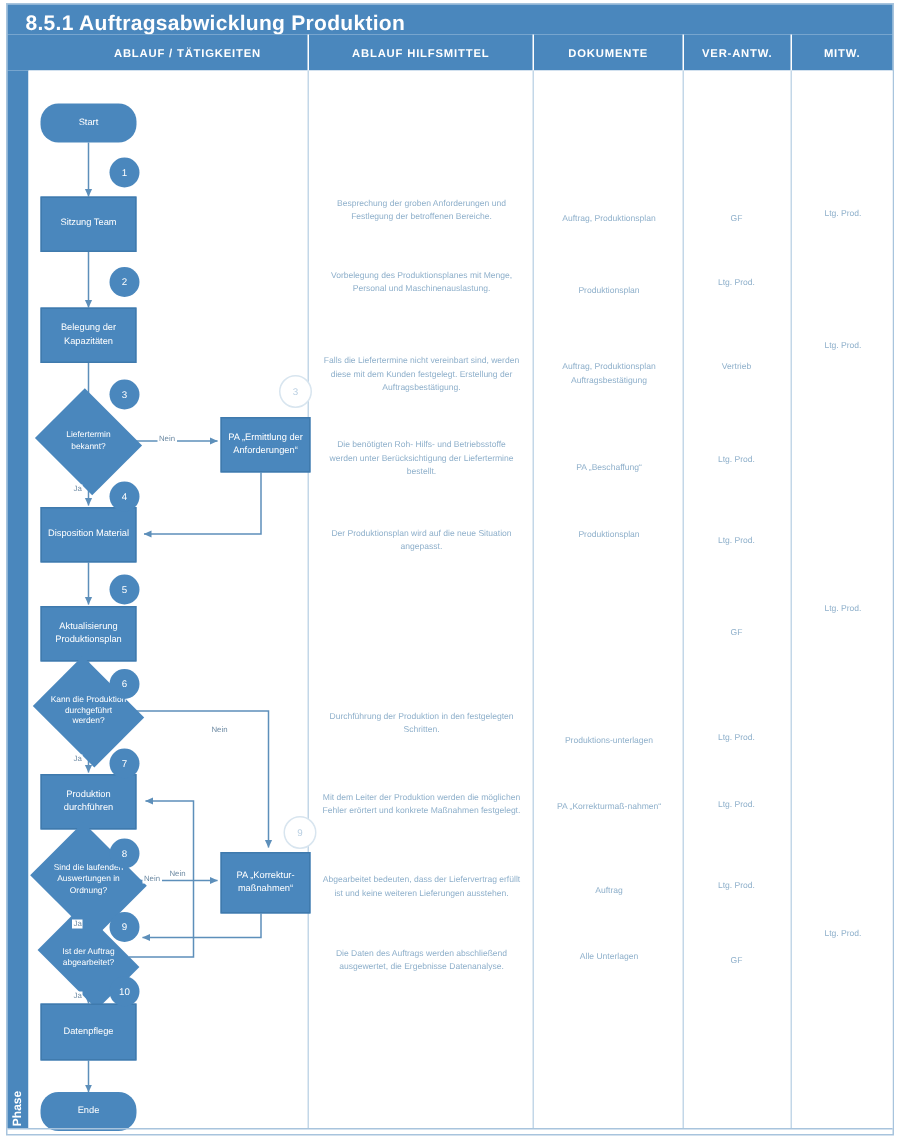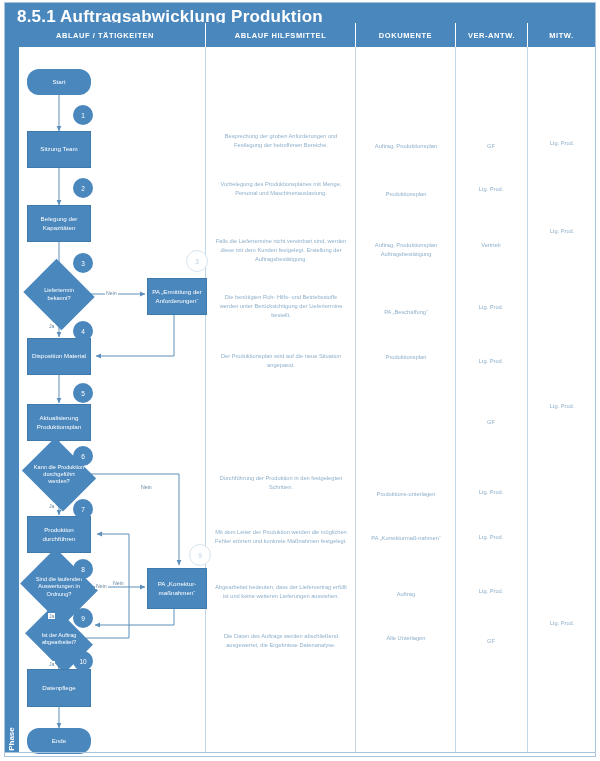--- a/index.html
+++ b/index.html
@@ -4,28 +4,28 @@
 <style>
   html,body{margin:0;padding:0;background:#ffffff;}
   body{font-family:"Liberation Sans", sans-serif;}
   #page{position:relative;width:600px;height:761px;background:#ffffff;overflow:hidden;}
 
   
   .outer-frame{position:absolute;left:4px;top:2px;width:592px;height:755px;border:1px solid #a8c4dd;box-sizing:border-box;}
 
   
   .title-bar{position:absolute;left:5px;top:3px;width:590px;height:20px;background:#4a87bd;box-sizing:border-box;}
-  .title-text{position:absolute;left:12px;top:4px;font-size:17px;font-weight:bold;color:#ffffff;letter-spacing:.2px;white-space:nowrap;}
+  .title-text{position:absolute;left:12px;top:4px;font-size:14px;font-weight:bold;color:#ffffff;letter-spacing:.2px;white-space:nowrap;}
 
   
   .header-row{position:absolute;left:5px;top:23px;width:590px;height:24px;background:#4a87bd;}
   .hdr{position:absolute;top:0;height:24px;display:flex;align-items:center;justify-content:center;
        font-size:7.5px;font-weight:bold;color:#ffffff;letter-spacing:.55px;box-sizing:border-box;
        border-left:1px solid #ffffff;}
-  .hdr:first-child{border-left:none;}
+  .hdr:first-child{border-left:none;margin-left:20px;}
 
   
   .phase-bar{position:absolute;left:5px;top:47px;width:14px;height:705px;background:#4a87bd;}
   .phase-label{position:absolute;left:-21px;bottom:6px;width:56px;height:14px;
       transform:rotate(-90deg);transform-origin:center;
       font-size:8px;font-weight:bold;color:#ffffff;text-align:center;line-height:14px;}
 
   
   .body-area{position:absolute;left:19px;top:47px;width:576px;height:705px;background:#ffffff;}
   .colsep{position:absolute;top:0;width:1px;height:705px;background:#c3d7e8;}

